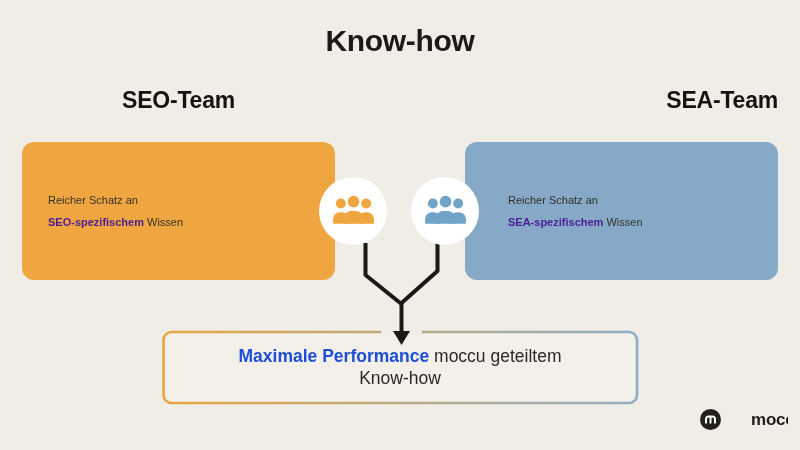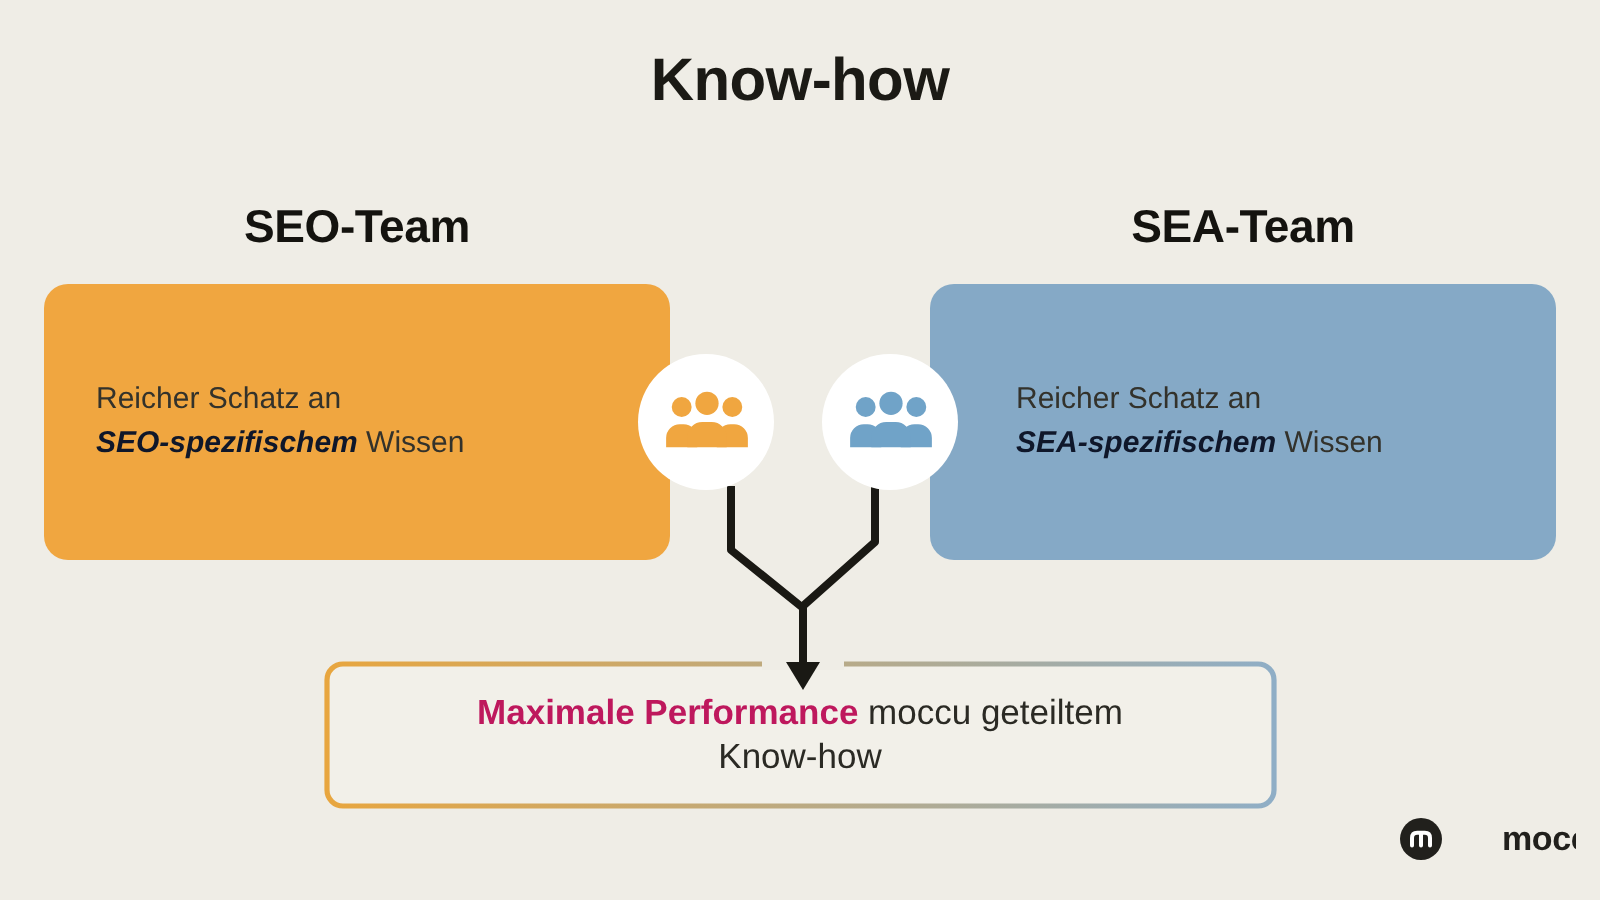--- a/index.html
+++ b/index.html
@@ -13,57 +13,57 @@
     background:#EFEDE6;
     overflow:hidden;
   }
   .page-title{
     position:absolute;top:24px;left:0;width:800px;
     text-align:center;
     font-size:30px;font-weight:700;
     color:#1B1A15;letter-spacing:-0.3px;
   }
   .col-heading{
-    position:absolute;top:100px;width:313px;
+    position:absolute;top:87px;width:313px;
     text-align:center;
     font-size:23px;font-weight:700;
     color:#14130F;letter-spacing:-0.2px;
   }
   .col-heading.seo{left:22px;}
-  .col-heading.sea{left:465px;}
+  .col-heading.sea{left:465px;text-align:right;}
   .card{
     position:absolute;top:142px;height:138px;width:313px;
     border-radius:12px;
     display:flex;align-items:center;
     box-sizing:border-box;
   }
   .card.seo{left:22px;background:#F0A640;padding-left:26px;}
   .card.sea{left:465px;background:#85A9C6;padding-left:43px;}
   .card p{
-    margin:0;font-size:15px;line-height:22px;
+    margin:0;font-size:11px;line-height:22px;
     color:#33322B;
   }
-  .card p b{color:#0f172a;font-style:italic;}
+  .card p b{color:#4c1d95;}
   .conn-svg{
     position:absolute;left:0;top:0;z-index:1;
   }
   .avatar-circle{
     position:absolute;top:177px;width:68px;height:68px;
     background:#FFFFFF;border-radius:50%;
     display:flex;align-items:center;justify-content:center;
     z-index:2;
   }
   .avatar-circle.left{left:319px;color:#F0A640;}
   .avatar-circle.right{left:411px;color:#70A3C8;}
   .result-text{
     position:absolute;left:163px;top:345px;width:474px;
     text-align:center;z-index:2;
     font-size:17.5px;line-height:22px;color:#2B2A24;
   }
-  .result-text b{color:#be185d;}
+  .result-text b{color:#1d4ed8;}
   .logo{
     position:absolute;left:700px;top:409px;
     display:flex;align-items:center;gap:6px;z-index:2;
   }
   .logo-text{
     font-size:17px;font-weight:700;color:#21201C;letter-spacing:-0.2px;margin-left:24px;
   }
 </style>
 </head>
 <body>

